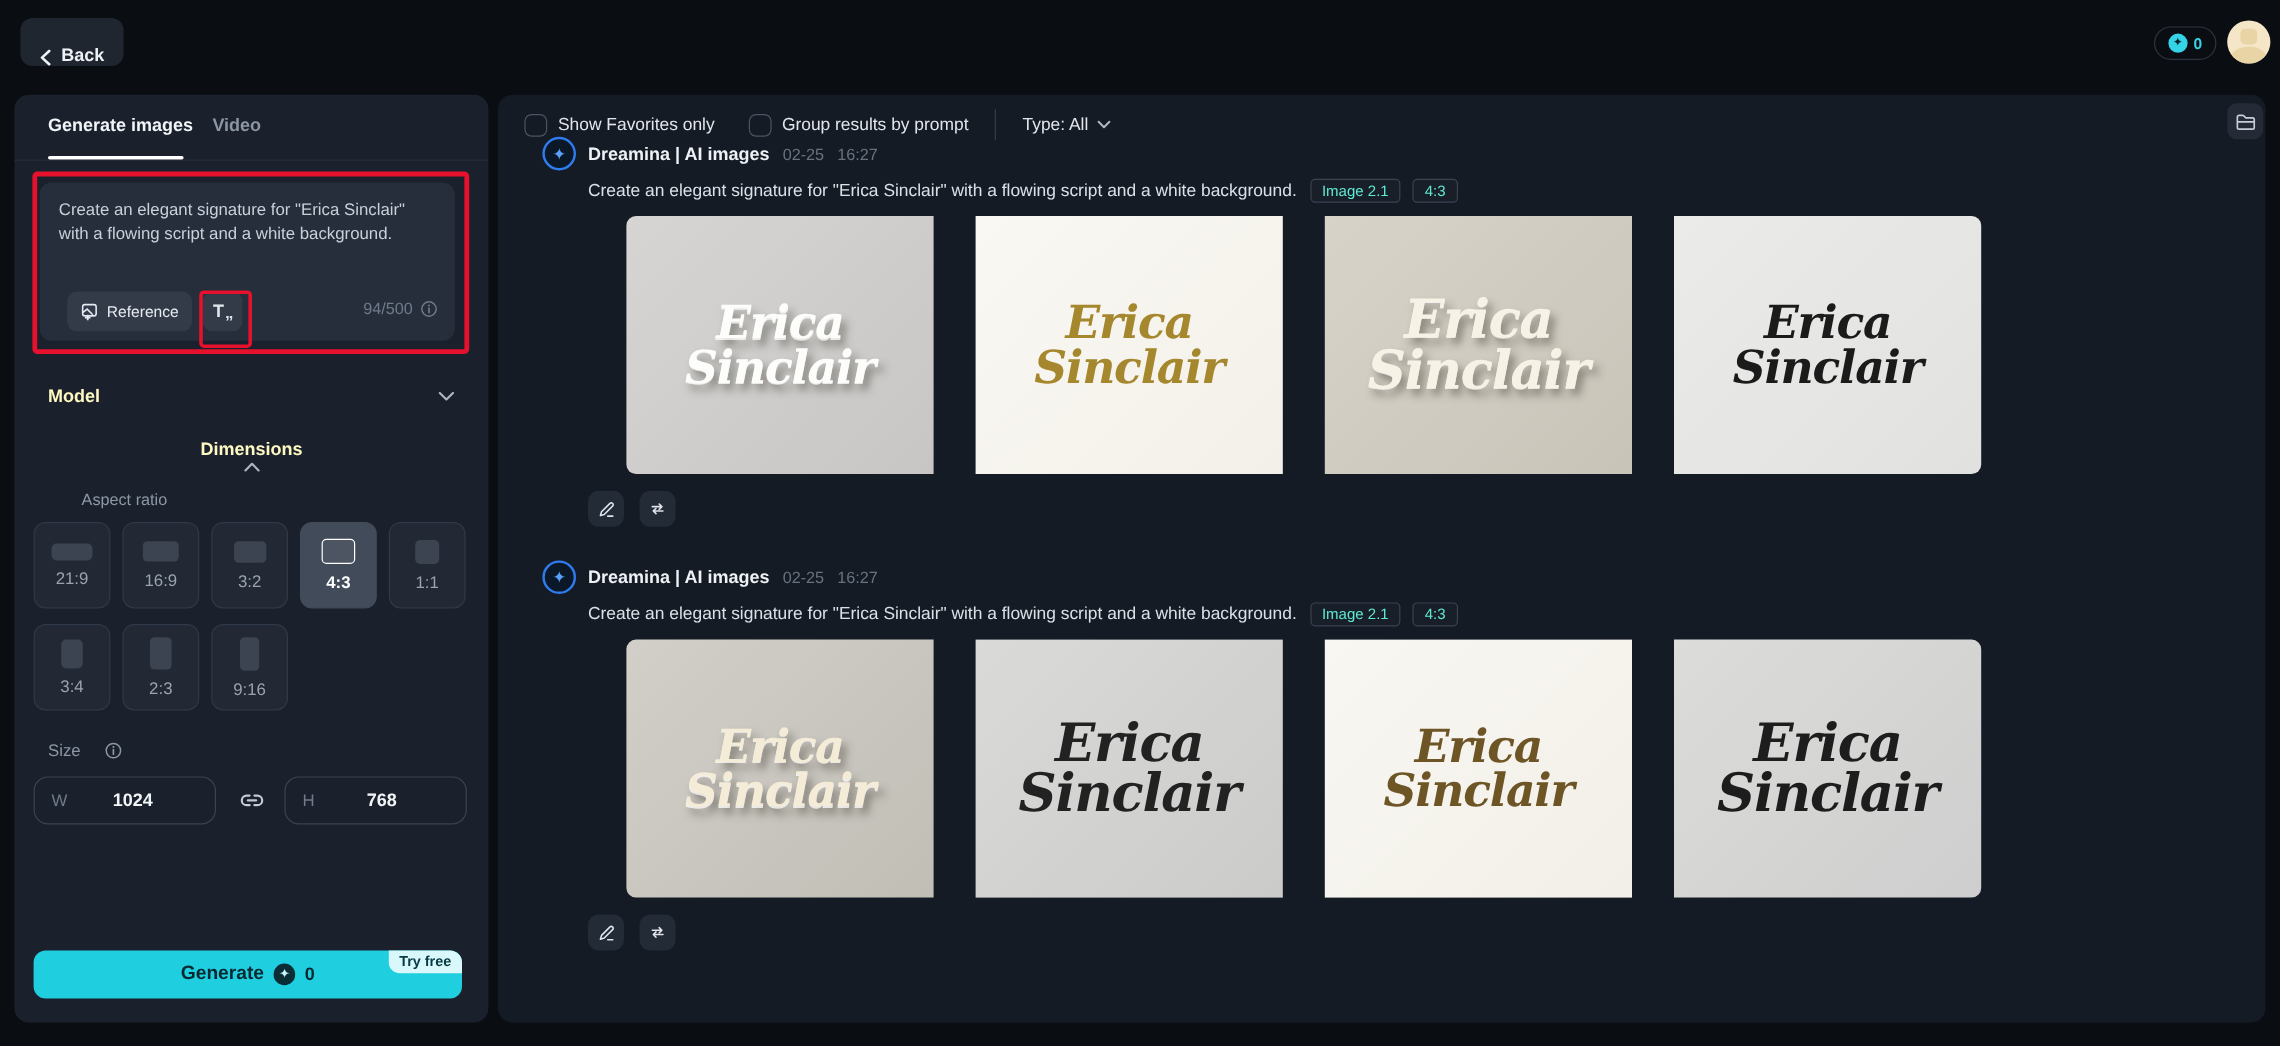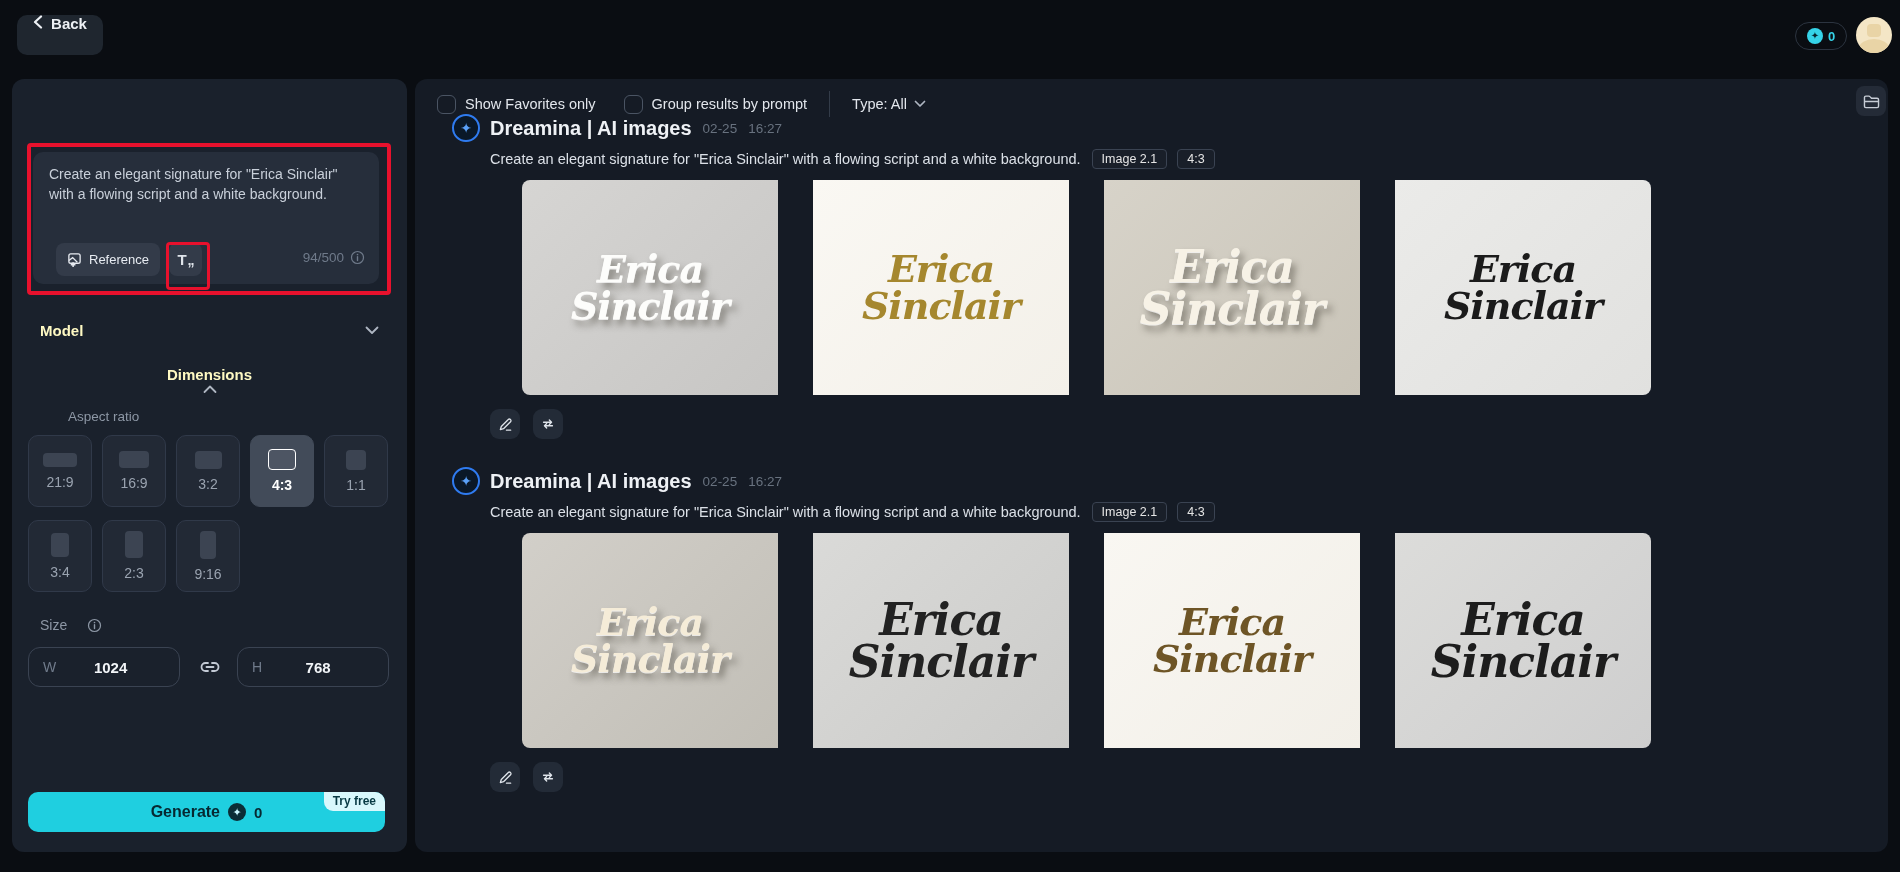--- a/index.html
+++ b/index.html
@@ -6,21 +6,21 @@
   body{
     width:1900px;height:872px;position:relative;overflow:hidden;
     background:#0a0d12;
     font-family:"Liberation Sans",sans-serif;color:#e7ebf0;
     -webkit-font-smoothing:antialiased;
   }
   .abs{position:absolute;}
 
   
   #back-btn{left:17px;top:15px;width:86px;height:40px;background:#1f262f;border-radius:10px;
-    display:flex;align-items:flex-start;justify-content:center;gap:8px;font-size:15px;font-weight:600;color:#eef1f5;cursor:pointer;}
+    display:flex;align-items:flex-end;justify-content:center;gap:8px;font-size:15px;font-weight:600;color:#eef1f5;cursor:pointer;}
   #credits-pill{left:1795px;top:22px;width:50px;height:26px;border:1px solid #2c3440;border-radius:14px;
     display:flex;align-items:center;justify-content:center;gap:5px;cursor:pointer;}
   .star-circle{width:16px;height:16px;border-radius:50%;background:#35d3e8;color:#07252e;font-size:10px;
     display:flex;align-items:center;justify-content:center;line-height:1;}
   #credits-pill .val{color:#35d3e8;font-size:13px;font-weight:700;}
   #avatar{left:1856px;top:17px;width:36px;height:36px;border-radius:50%;background:#f4e6c6;overflow:hidden;cursor:pointer;}
   #avatar .head{position:absolute;left:11px;top:7px;width:14px;height:13px;border-radius:4px;background:#e9d4a6;}
   #avatar .body{position:absolute;left:3px;top:22px;width:30px;height:18px;border-radius:50% 50% 0 0;background:#e9d4a6;}
 
   
@@ -86,25 +86,25 @@
   #type-filter{display:flex;align-items:center;gap:7px;cursor:pointer;font-size:14.5px;color:#e2e6ec;}
   #folder-btn{position:absolute;left:1441px;top:7px;width:30px;height:30px;background:#242b37;border-radius:8px;
     display:flex;align-items:center;justify-content:center;color:#c7cdd6;cursor:pointer;}
 
   #results{position:absolute;left:37px;top:34px;width:1220px;}
   .group{position:relative;padding-left:38px;margin-bottom:27px;}
   .group-logo{position:absolute;left:0;top:1px;width:28px;height:28px;border-radius:50%;
     background:#0a1828;border:2px solid #2f7bf0;color:#5aa0f8;font-size:14px;
     display:flex;align-items:center;justify-content:center;box-sizing:border-box;}
   .group-header{display:flex;align-items:center;gap:11px;height:30px;}
-  .app-name{font-size:20px;font-weight:700;color:#eef1f5;}
+  .app-name{font-size:15px;font-weight:700;color:#eef1f5;}
   .g-date,.g-time{font-size:13.5px;color:#68727f;}
   .group-prompt-row{margin-top:3px;display:flex;align-items:center;gap:11px;height:26px;}
   .g-prompt{font-size:14.5px;color:#dbe0e7;}
-  .badge{border:1px solid #3a4352;border-radius:4px;padding:2px 9px;font-size:12.5px;color:#e5e5e5;background:rgba(255,255,255,.02);}
+  .badge{border:1px solid #3a4352;border-radius:4px;padding:2px 9px;font-size:12.5px;color:#5eead4;background:rgba(255,255,255,.02);}
   .images{margin-top:8px;display:flex;gap:3px;width:1161px;height:215px;}
   .img{flex:1;display:flex;align-items:center;justify-content:center;text-align:center;cursor:pointer;overflow:hidden;margin-left:32px;}
   .img:first-child{border-radius:8px 0 0 8px;} .img:last-child{border-radius:0 8px 8px 0;}
   .script{font-family:"DejaVu Serif",serif;font-style:italic;font-weight:bold;line-height:.95;letter-spacing:-1px;}
   .script.emboss{text-shadow:0 1px 0 rgba(255,255,255,.75), 4px 6px 7px rgba(60,55,45,.5);}
   .actions{margin-top:14px;display:flex;gap:13px;}
   .action-btn{width:30px;height:30px;background:#232b37;border-radius:9px;display:flex;align-items:center;justify-content:center;
     color:#dfe4ea;font-size:15px;cursor:pointer;}
   .action-btn svg{display:block;}
 </style>
@@ -122,20 +122,25 @@
   <span class="star-circle">✦</span>
   <span class="val">0</span>
 </div>
 
 <div id="avatar" class="abs">
   <span class="head"></span>
   <span class="body"></span>
 </div>
 
 <div id="sidebar" class="abs">
+  <div class="tabbar">
+    <div class="tab-gen">Generate images</div>
+    <div class="tab-underline"></div>
+    <div class="tab-video">Video</div>
+  </div>
 
   <div id="prompt-card">
     <textarea id="prompt-input" spellcheck="false" style="">Create an elegant signature for "Erica Sinclair" with a flowing script and a white background.</textarea>
     <div id="reference-btn">
       <svg width="15" height="15" viewBox="0 0 16 16">
         <rect x="2" y="2" width="12" height="10" rx="2" fill="none" stroke="#e7ebf1" stroke-width="1.4"></rect>
         <path d="M2 9 l4-3 5 5" fill="none" stroke="#e7ebf1" stroke-width="1.4"></path>
         <path d="M4 13.5 h5 M6.5 11 v5" stroke="#e7ebf1" stroke-width="1.6"></path>
       </svg>
       <span>Reference</span>

